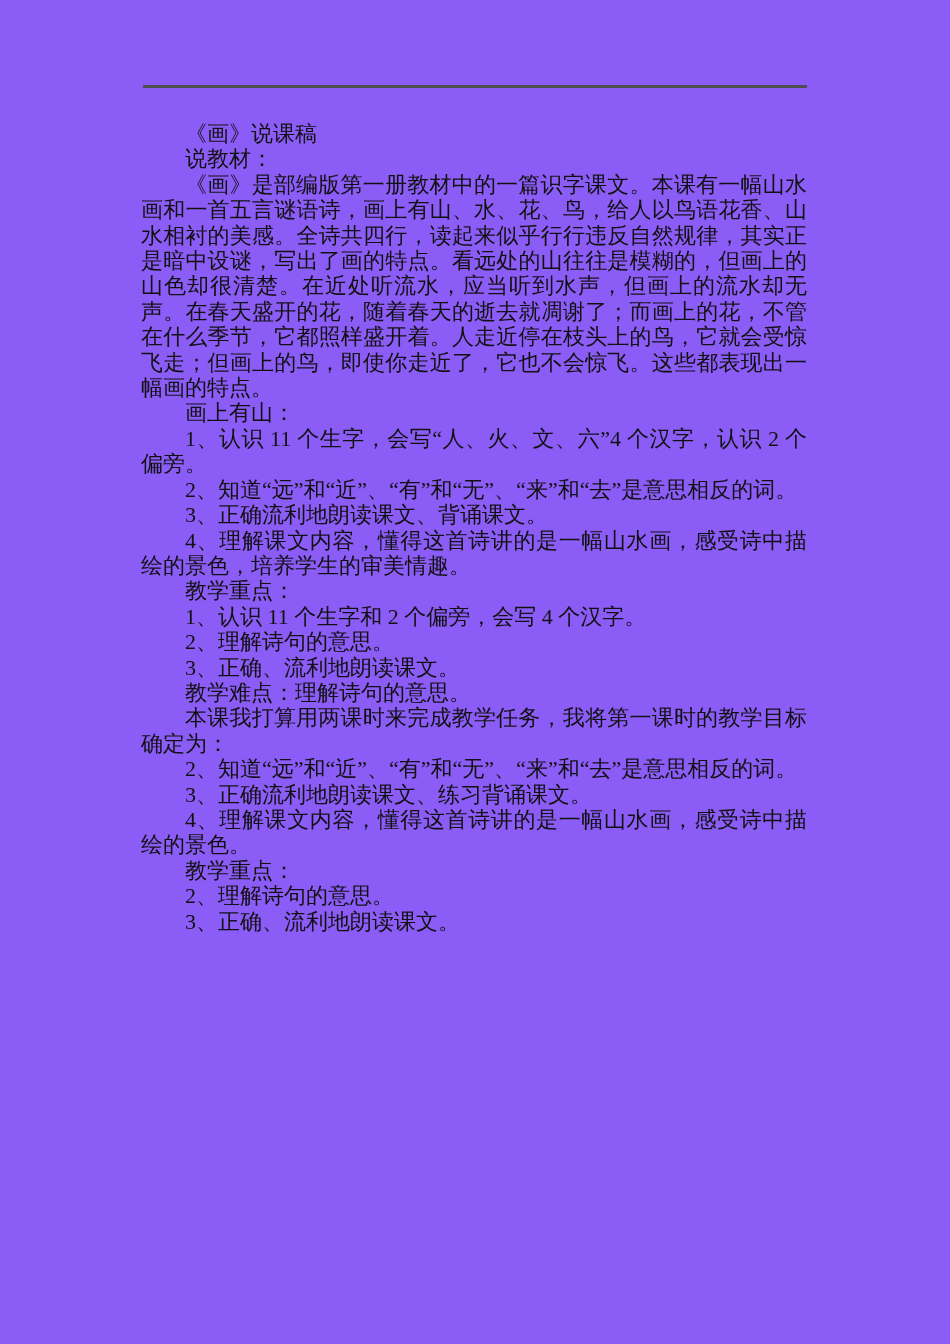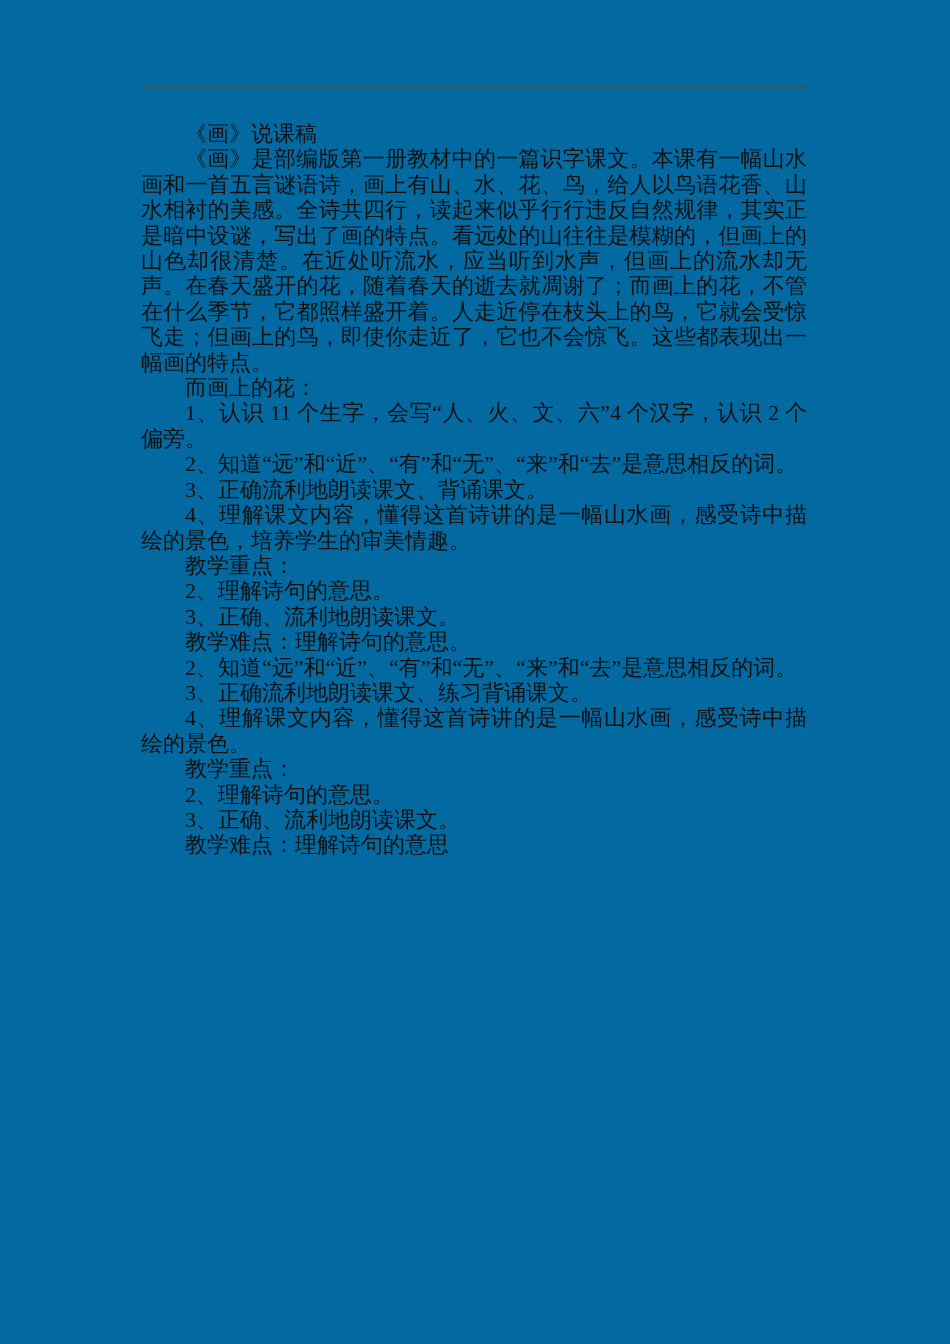--- a/index.html
+++ b/index.html
@@ -4,21 +4,21 @@
 <style>
   html, body {
     margin: 0;
     padding: 0;
     background: #ffffff;
   }
   .page {
     position: relative;
     width: 950px;
     height: 1344px;
-    background: #0369a1;
+    background: #8b5cf6;
     overflow: hidden;
     font-family: "Liberation Serif", "DejaVu Serif", serif;
   }
   .header-rule {
     position: absolute;
     left: 143px;
     top: 85px;
     width: 664px;
     height: 3px;
     background: #4f4f4f;
@@ -41,31 +41,33 @@
     text-indent: 2em;
   }
 </style>
 </head>
 <body>
 
 <div class="page">
   <div class="header-rule"></div>
   <div class="content">
       <p class="para">《画》说课稿</p>
+      <p class="para">说教材：</p>
       <p class="para">《画》是部编版第一册教材中的一篇识字课文。本课有一幅山水画和一首五言谜语诗，画上有山、水、花、鸟，给人以鸟语花香、山水相衬的美感。全诗共四行，读起来似乎行行违反自然规律，其实正是暗中设谜，写出了画的特点。看远处的山往往是模糊的，但画上的山色却很清楚。在近处听流水，应当听到水声，但画上的流水却无声。在春天盛开的花，随着春天的逝去就凋谢了；而画上的花，不管在什么季节，它都照样盛开着。人走近停在枝头上的鸟，它就会受惊飞走；但画上的鸟，即使你走近了，它也不会惊飞。这些都表现出一幅画的特点。</p>
-      <p class="para">而画上的花：</p>
+      <p class="para">画上有山：</p>
       <p class="para">1、认识 11 个生字，会写“人、火、文、六”4 个汉字，认识 2 个偏旁。</p>
       <p class="para">2、知道“远”和“近”、“有”和“无”、“来”和“去”是意思相反的词。</p>
       <p class="para">3、正确流利地朗读课文、背诵课文。</p>
       <p class="para">4、理解课文内容，懂得这首诗讲的是一幅山水画，感受诗中描绘的景色，培养学生的审美情趣。</p>
       <p class="para">教学重点：</p>
+      <p class="para">1、认识 11 个生字和 2 个偏旁，会写 4 个汉字。</p>
       <p class="para">2、理解诗句的意思。</p>
       <p class="para">3、正确、流利地朗读课文。</p>
       <p class="para">教学难点：理解诗句的意思。</p>
+      <p class="para">本课我打算用两课时来完成教学任务，我将第一课时的教学目标确定为：</p>
       <p class="para">2、知道“远”和“近”、“有”和“无”、“来”和“去”是意思相反的词。</p>
       <p class="para">3、正确流利地朗读课文、练习背诵课文。</p>
       <p class="para">4、理解课文内容，懂得这首诗讲的是一幅山水画，感受诗中描绘的景色。</p>
       <p class="para">教学重点：</p>
       <p class="para">2、理解诗句的意思。</p>
       <p class="para">3、正确、流利地朗读课文。</p>
-      <p class="para">教学难点：理解诗句的意思</p>
     </div>
 </div>
 
 </body></html>

